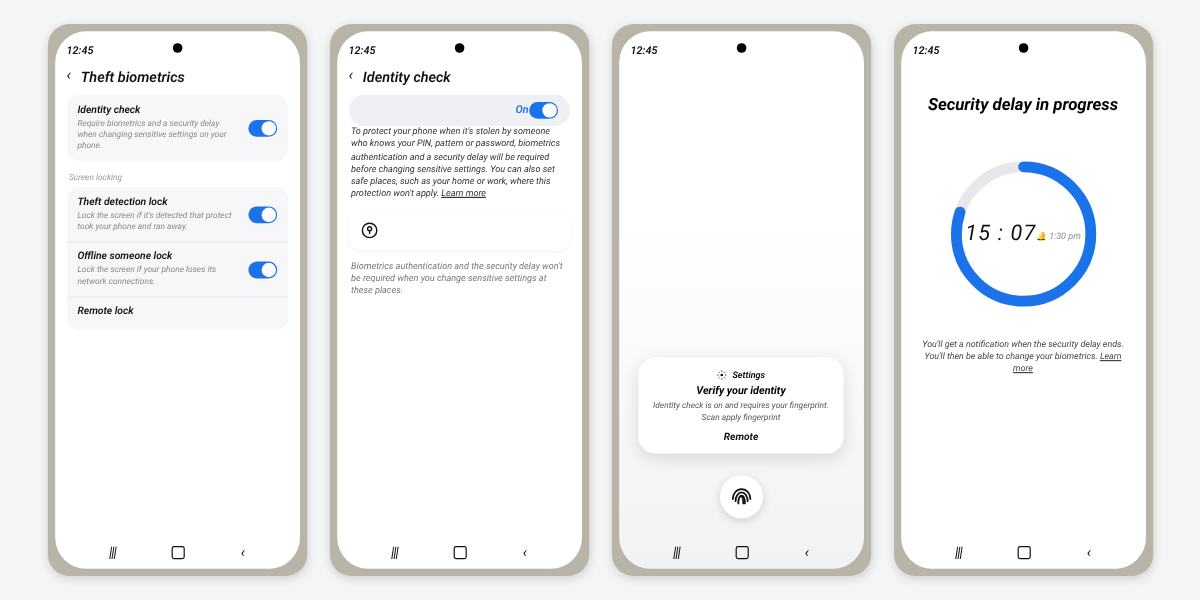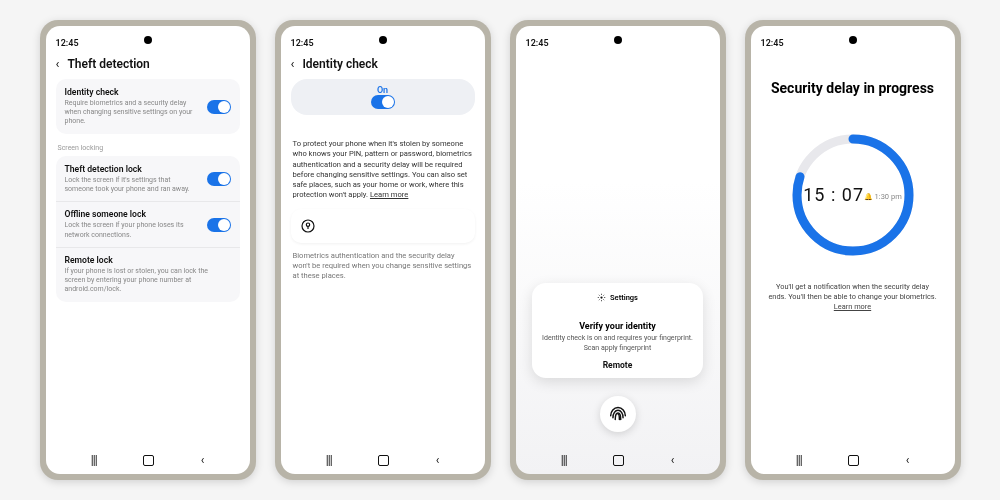--- a/index.html
+++ b/index.html
@@ -19,25 +19,26 @@
     background: #b8b4a8;
     border-radius: 18px;
     padding: 6px;
     position: relative;
     box-shadow: 0 2px 8px rgba(0,0,0,0.15);
   }
   .screen {
     width: 100%;
     height: 100%;
     background: #fff;
-    border-radius: 14px;
+    border-radius: 26px;
     overflow: hidden;
     position: relative;
     display: flex;
     flex-direction: column;
+    font-style: italic;
   }
   .camera {
     position: absolute;
     top: 10px;
     left: 50%;
     transform: translateX(-50%);
     width: 8px;
     height: 8px;
     background: #000;
     border-radius: 50%;
@@ -132,25 +133,24 @@
     background: #fff;
     border-radius: 50%;
   }
   .onrow {
     display: flex;
     align-items: center;
     justify-content: flex-end;
     background: #eef0f4;
     border-radius: 16px;
     padding: 6px 10px;
-    margin-bottom: 24px;
+    margin-bottom: 0;
     font-size: 9px;
     color: #1a73e8;
     font-weight: 600;
-    flex-direction: column;
   }
   .safe-places {
     display: flex;
     gap: 8px;
     align-items: center;
     background: #fff;
     border-radius: 10px;
     padding: 9px;
     margin-bottom: 8px;
     box-shadow: 0 1px 3px rgba(0,0,0,0.06);
@@ -192,21 +192,21 @@
     text-align: center;
     box-shadow: 0 4px 14px rgba(0,0,0,0.12);
     margin-bottom: 18px;
   }
   .verify-settings {
     display: flex;
     gap: 4px;
     justify-content: center;
     font-size: 7.5px;
     font-weight: 600;
-    margin-bottom: 19px;
+    margin-bottom: 4px;
   }
   .gear {
     width: 9px; height: 9px;
   }
   .verify-title {
     font-size: 9px;
     font-weight: 700;
     margin-bottom: 3px;
   }
   .verify-body {
@@ -289,62 +289,61 @@
 
 <div class="phone">
   <div class="screen">
     <div class="camera"></div>
     <div class="statusbar">
       <span>12:45</span>
     </div>
     <div class="content">
       <div class="header">
         <span class="back-arrow">‹</span>
-        <span class="page-title">Theft detection</span>
+        <span class="page-title">Theft biometrics</span>
       </div>
 
       <div class="card">
         <div class="row">
           <div class="row-body">
             <div class="row-title">Identity check</div>
             <div class="row-sub">Require biometrics and a security delay when changing sensitive settings on your phone.</div>
           </div>
           <div class="toggle">
               <div class="knob"></div>
             </div>
         </div>
       </div>
 
       <div class="section-label">Screen locking</div>
 
       <div class="card">
         <div class="row">
           <div class="row-body">
             <div class="row-title">Theft detection lock</div>
-            <div class="row-sub">Lock the screen if it's settings that someone took your phone and ran away.</div>
+            <div class="row-sub">Lock the screen if it's detected that protect took your phone and ran away.</div>
           </div>
           <div class="toggle">
               <div class="knob"></div>
             </div>
         </div>
         <div class="divider"></div>
         <div class="row">
           <div class="row-body">
             <div class="row-title">Offline someone lock</div>
             <div class="row-sub">Lock the screen if your phone loses its network connections.</div>
           </div>
           <div class="toggle">
               <div class="knob"></div>
             </div>
         </div>
         <div class="divider"></div>
         <div class="row">
           <div class="row-body">
             <div class="row-title">Remote lock</div>
-            <div class="row-sub">If your phone is lost or stolen, you can lock the screen by entering your phone number at android.com/lock.</div>
           </div>
         </div>
       </div>
     </div>
     <div class="navbar">
       <span class="nav-btn nav-recent">|||</span>
       <span class="nav-home"></span>
       <span class="nav-btn nav-back-shape">‹</span>
     </div>
   </div>

